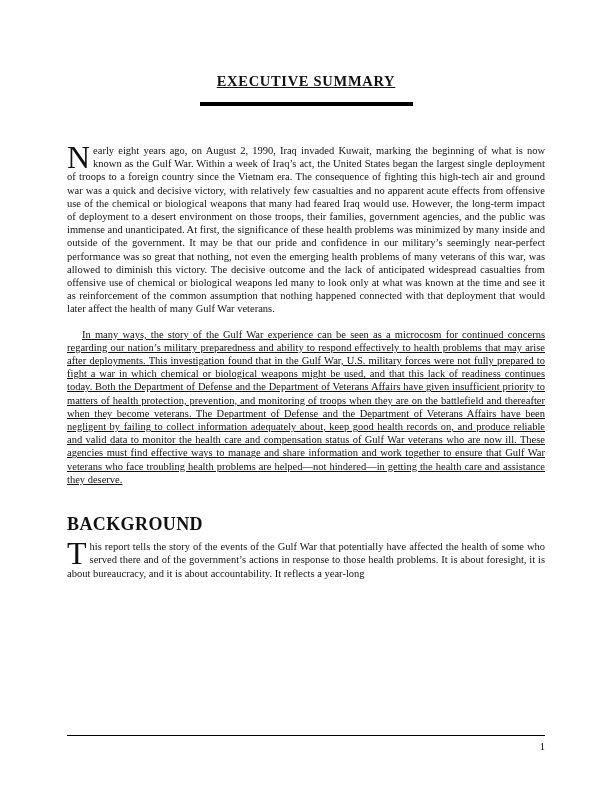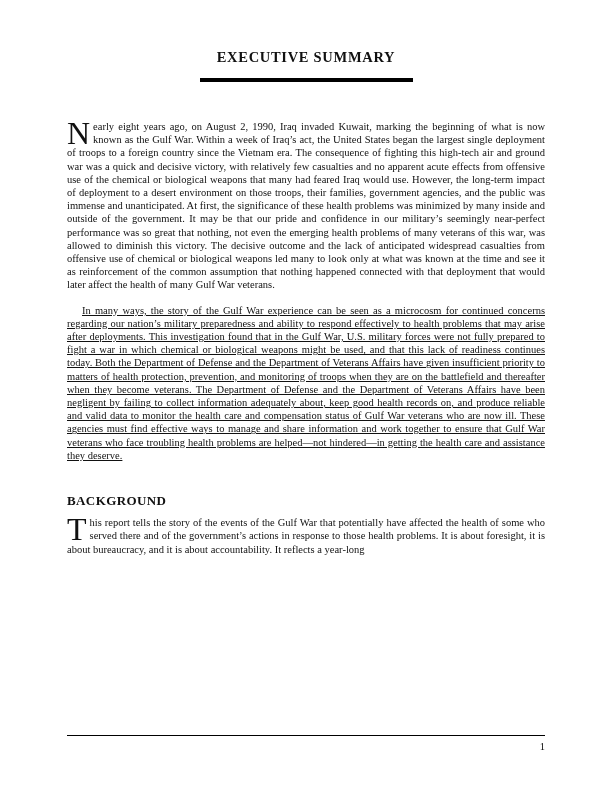--- a/index.html
+++ b/index.html
@@ -13,25 +13,26 @@
   }
   .page {
     position: relative;
     width: 612px;
     height: 792px;
     padding: 0 67px;
     overflow: hidden;
   }
   .doc-title {
     margin: 0;
-    padding-top: 49px;
+    padding-top: 73px;
     text-align: center;
     font-size: 14.5px;
     font-weight: bold;
     letter-spacing: 0.7px;
+    text-decoration: underline;
   }
   .title-rule {
     width: 213px;
     height: 4px;
     background: #000000;
     margin: 12px auto 0 auto;
   }
   .doc-body {
     margin-top: 38px;
     font-size: 10.5px;
@@ -46,21 +47,21 @@
   }
   .dropcap {
     float: left;
     font-size: 32px;
     line-height: 25px;
     margin: 1px 3px 0 0;
     font-weight: normal;
   }
   .section-heading {
     margin: 32px 0 9px 0;
-    font-size: 13px;
+    font-size: 18px;
     font-weight: bold;
     letter-spacing: 0.4px;
     text-align: left;
   }
   .page-footer {
     position: absolute;
     left: 67px;
     right: 67px;
     top: 735px;
   }

